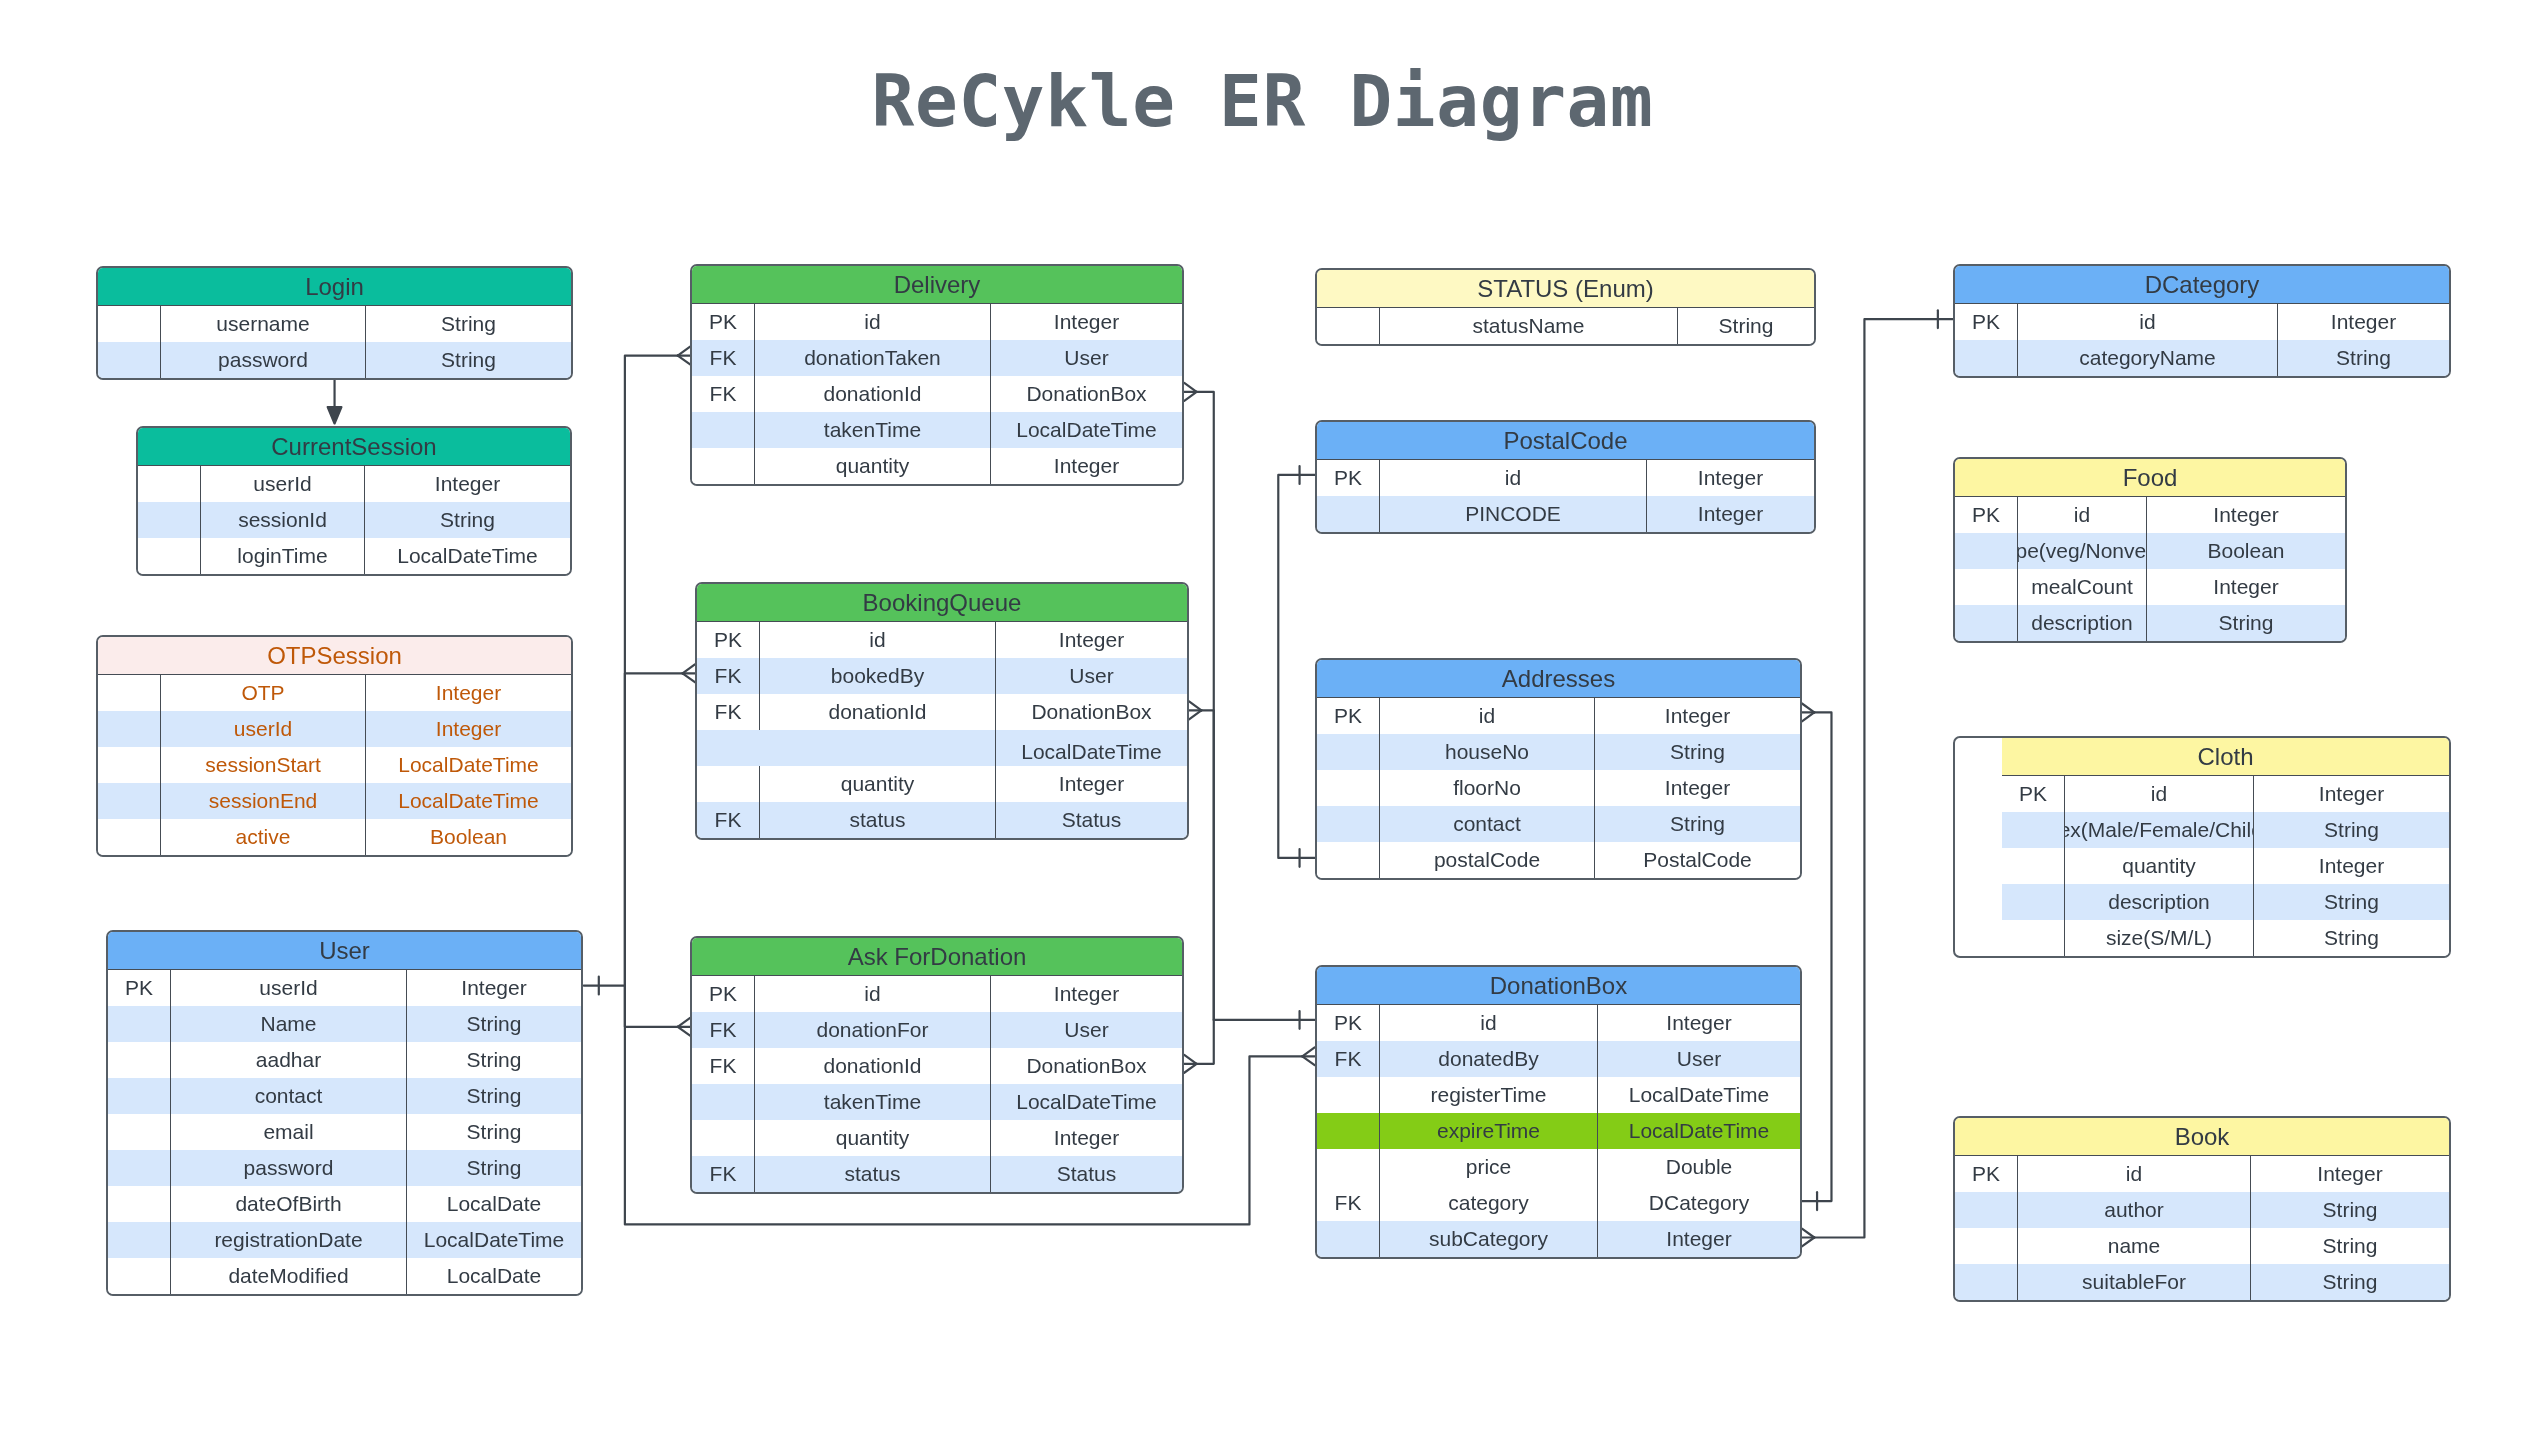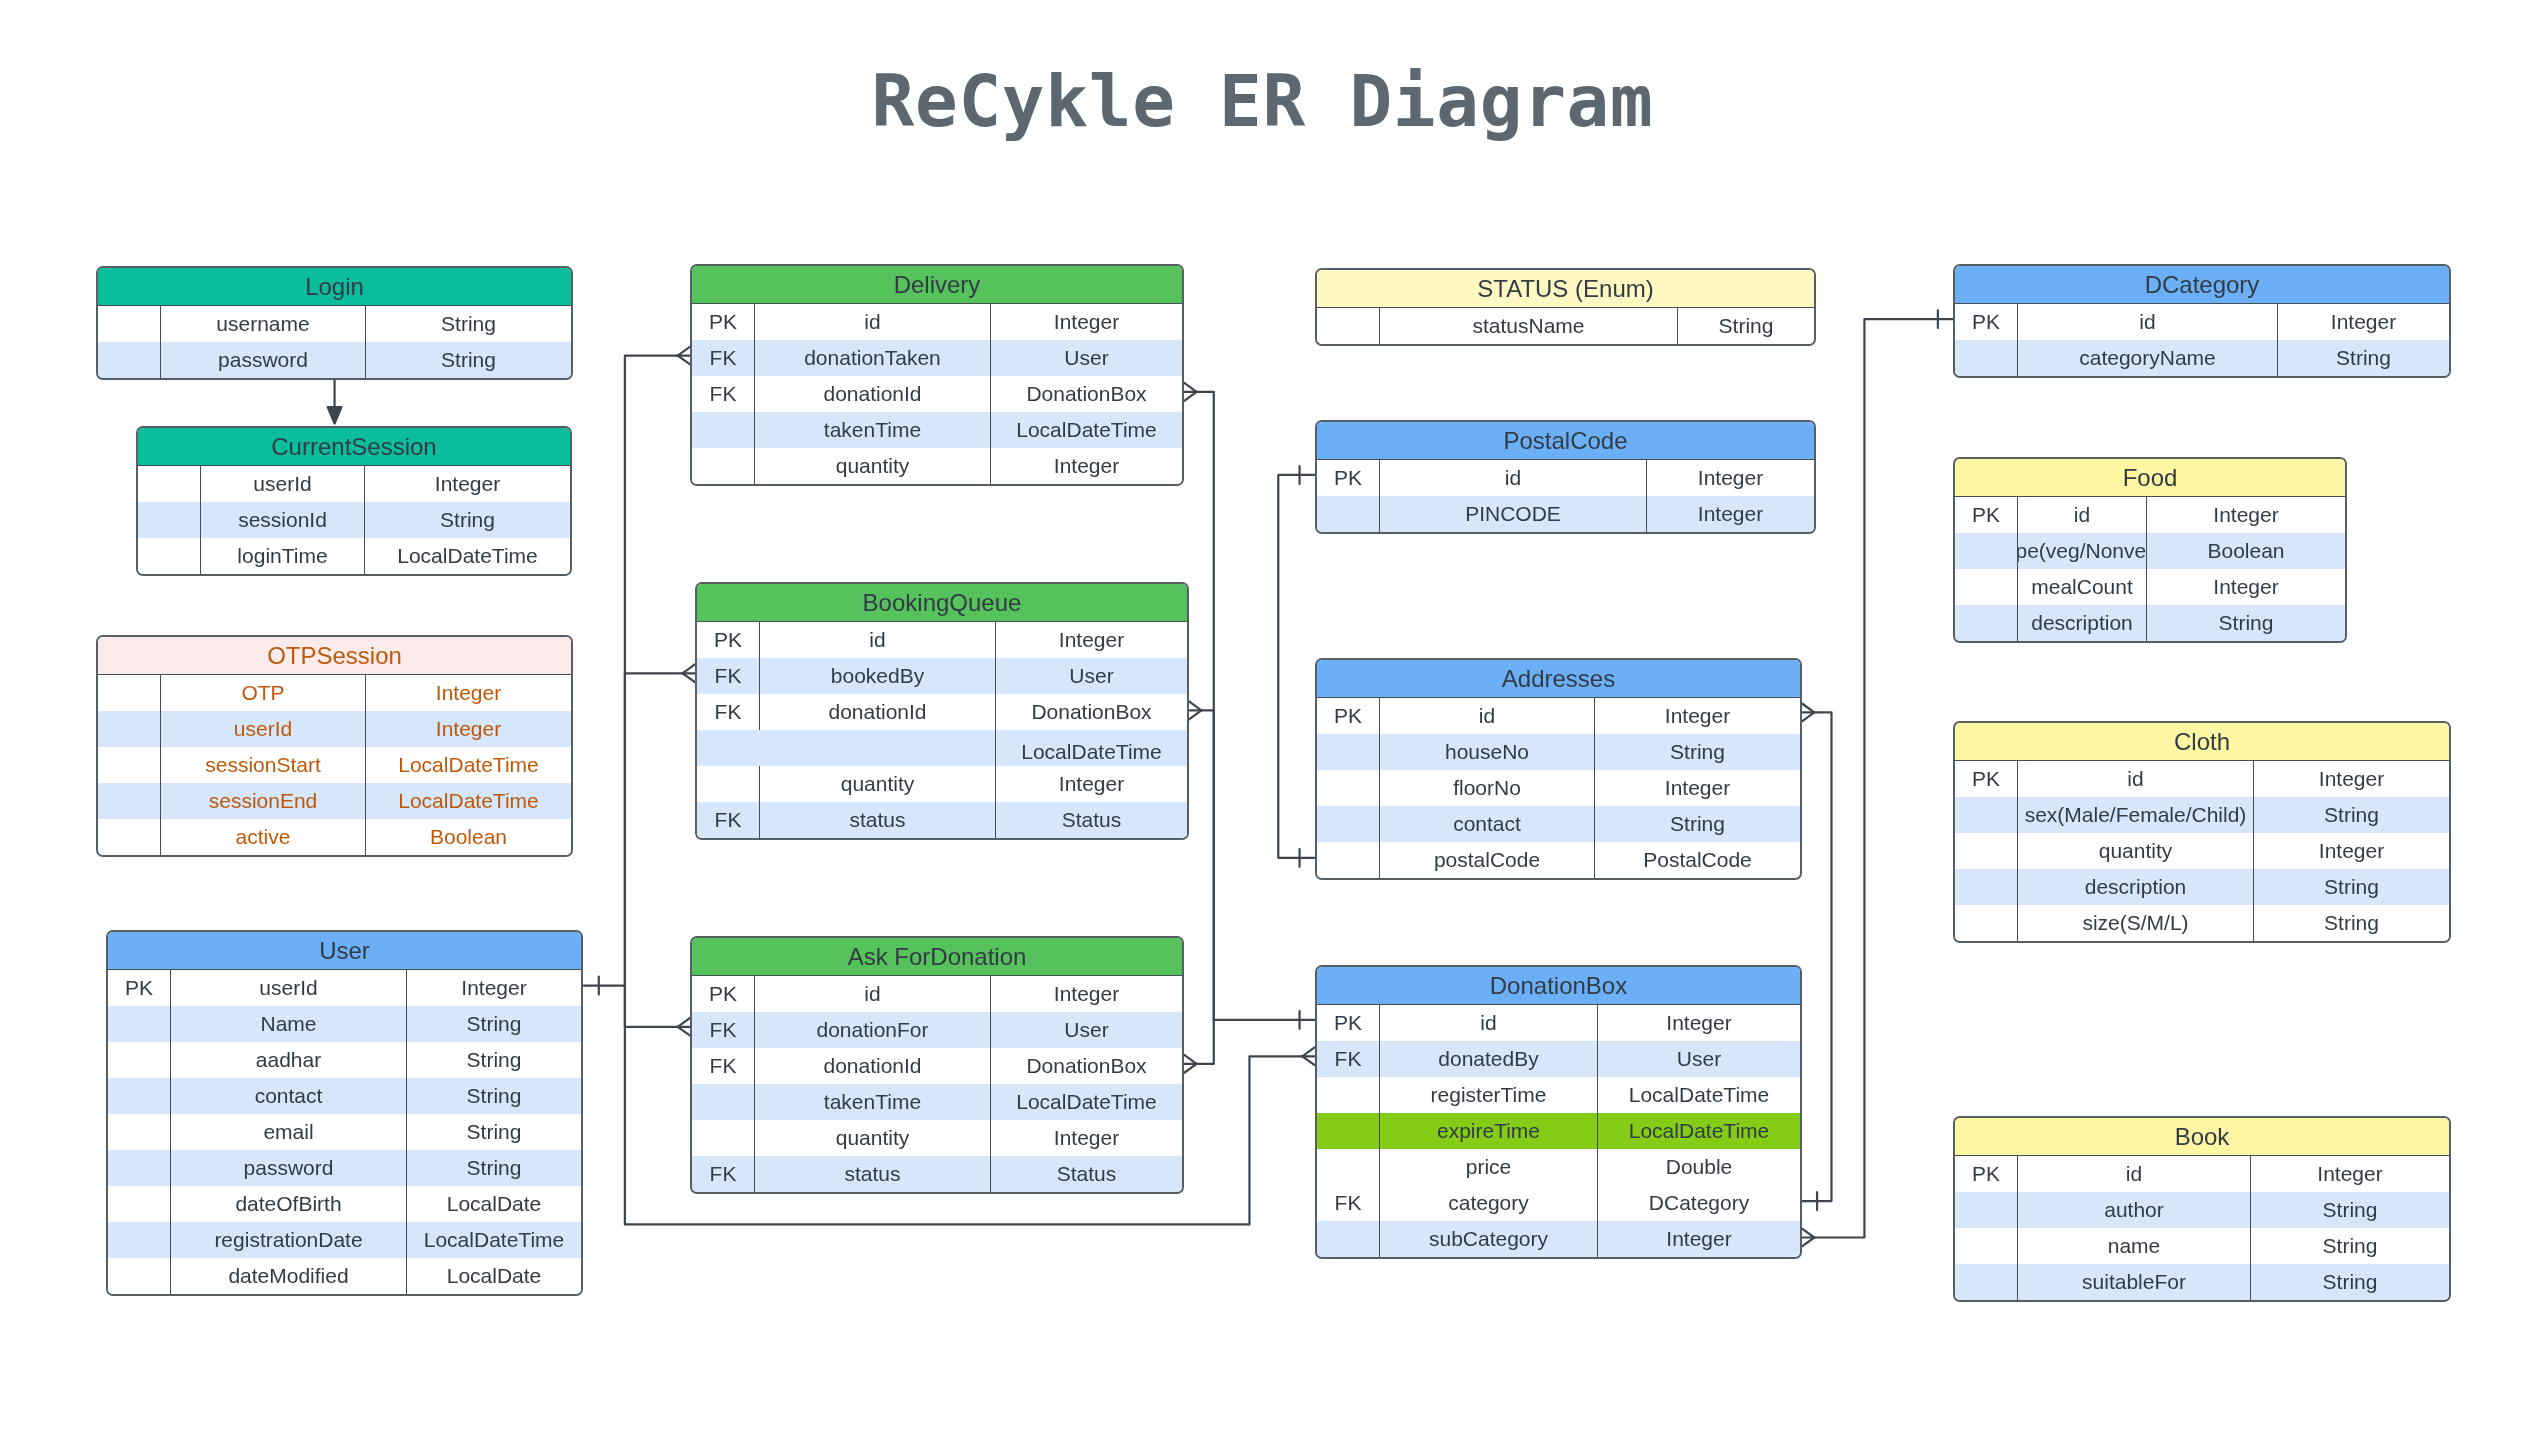--- a/index.html
+++ b/index.html
@@ -410,21 +410,21 @@
         <div class="cell c-key" style="color: rgb(51, 59, 68);"></div>
         <div class="cell c-field" style="color: rgb(51, 59, 68);">mealCount</div>
         <div class="cell c-type" style="color: rgb(51, 59, 68);">Integer</div>
       </div>
       <div class="trow" style="grid-template-columns: 62px 1fr 199px; background: rgb(214, 231, 252);">
         <div class="cell c-key" style="color: rgb(51, 59, 68);"></div>
         <div class="cell c-field" style="color: rgb(51, 59, 68);">description</div>
         <div class="cell c-type" style="color: rgb(51, 59, 68);">String</div>
       </div>
     </div>
-    <div class="etable" style="left: 1953px; top: 721px; width: 498px;">
+    <div class="etable" style="left: 1953px; top: 736px; width: 498px; padding-left: 47px;">
       <div class="thead" style="background: rgb(253, 246, 162); color: rgb(51, 59, 68); font-weight: normal;">Cloth</div>
       <div class="trow" style="grid-template-columns: 62px 1fr 196px; background: rgb(255, 255, 255);">
         <div class="cell c-key" style="color: rgb(51, 59, 68);">PK</div>
         <div class="cell c-field" style="color: rgb(51, 59, 68);">id</div>
         <div class="cell c-type" style="color: rgb(51, 59, 68);">Integer</div>
       </div>
       <div class="trow" style="grid-template-columns: 62px 1fr 196px; background: rgb(214, 231, 252);">
         <div class="cell c-key" style="color: rgb(51, 59, 68);"></div>
         <div class="cell c-field" style="color: rgb(51, 59, 68);">sex(Male/Female/Child)</div>
         <div class="cell c-type" style="color: rgb(51, 59, 68);">String</div>

